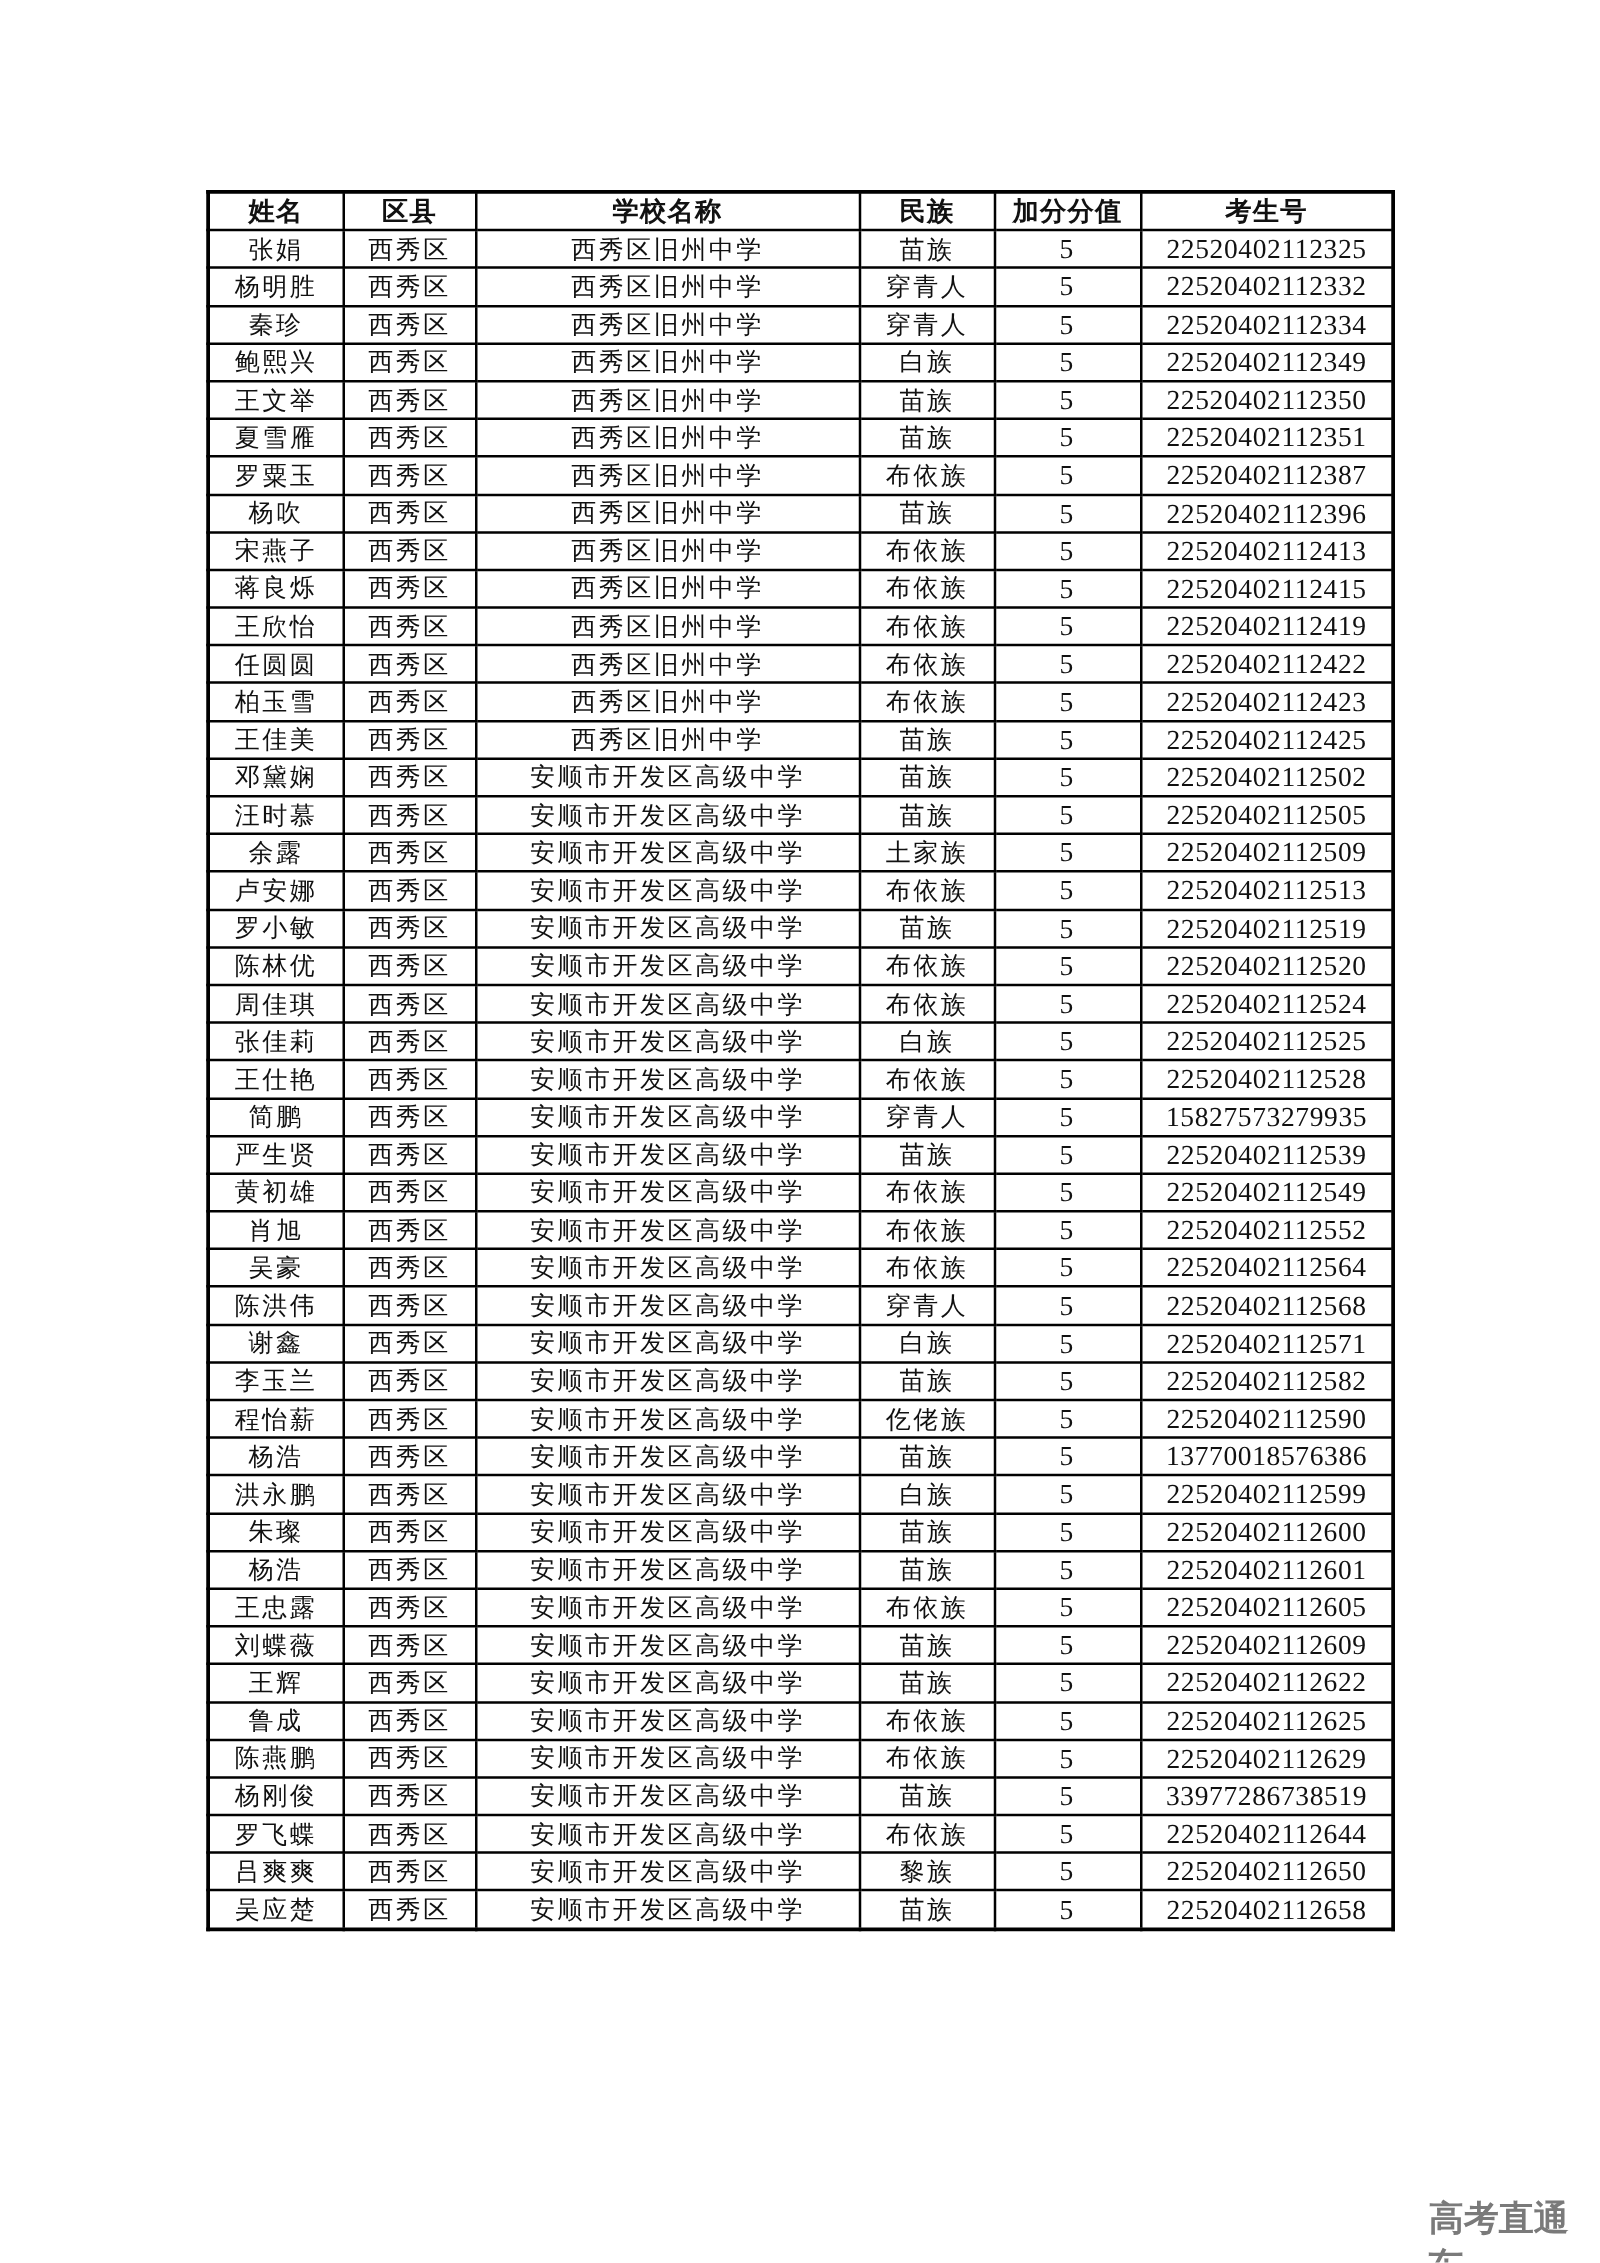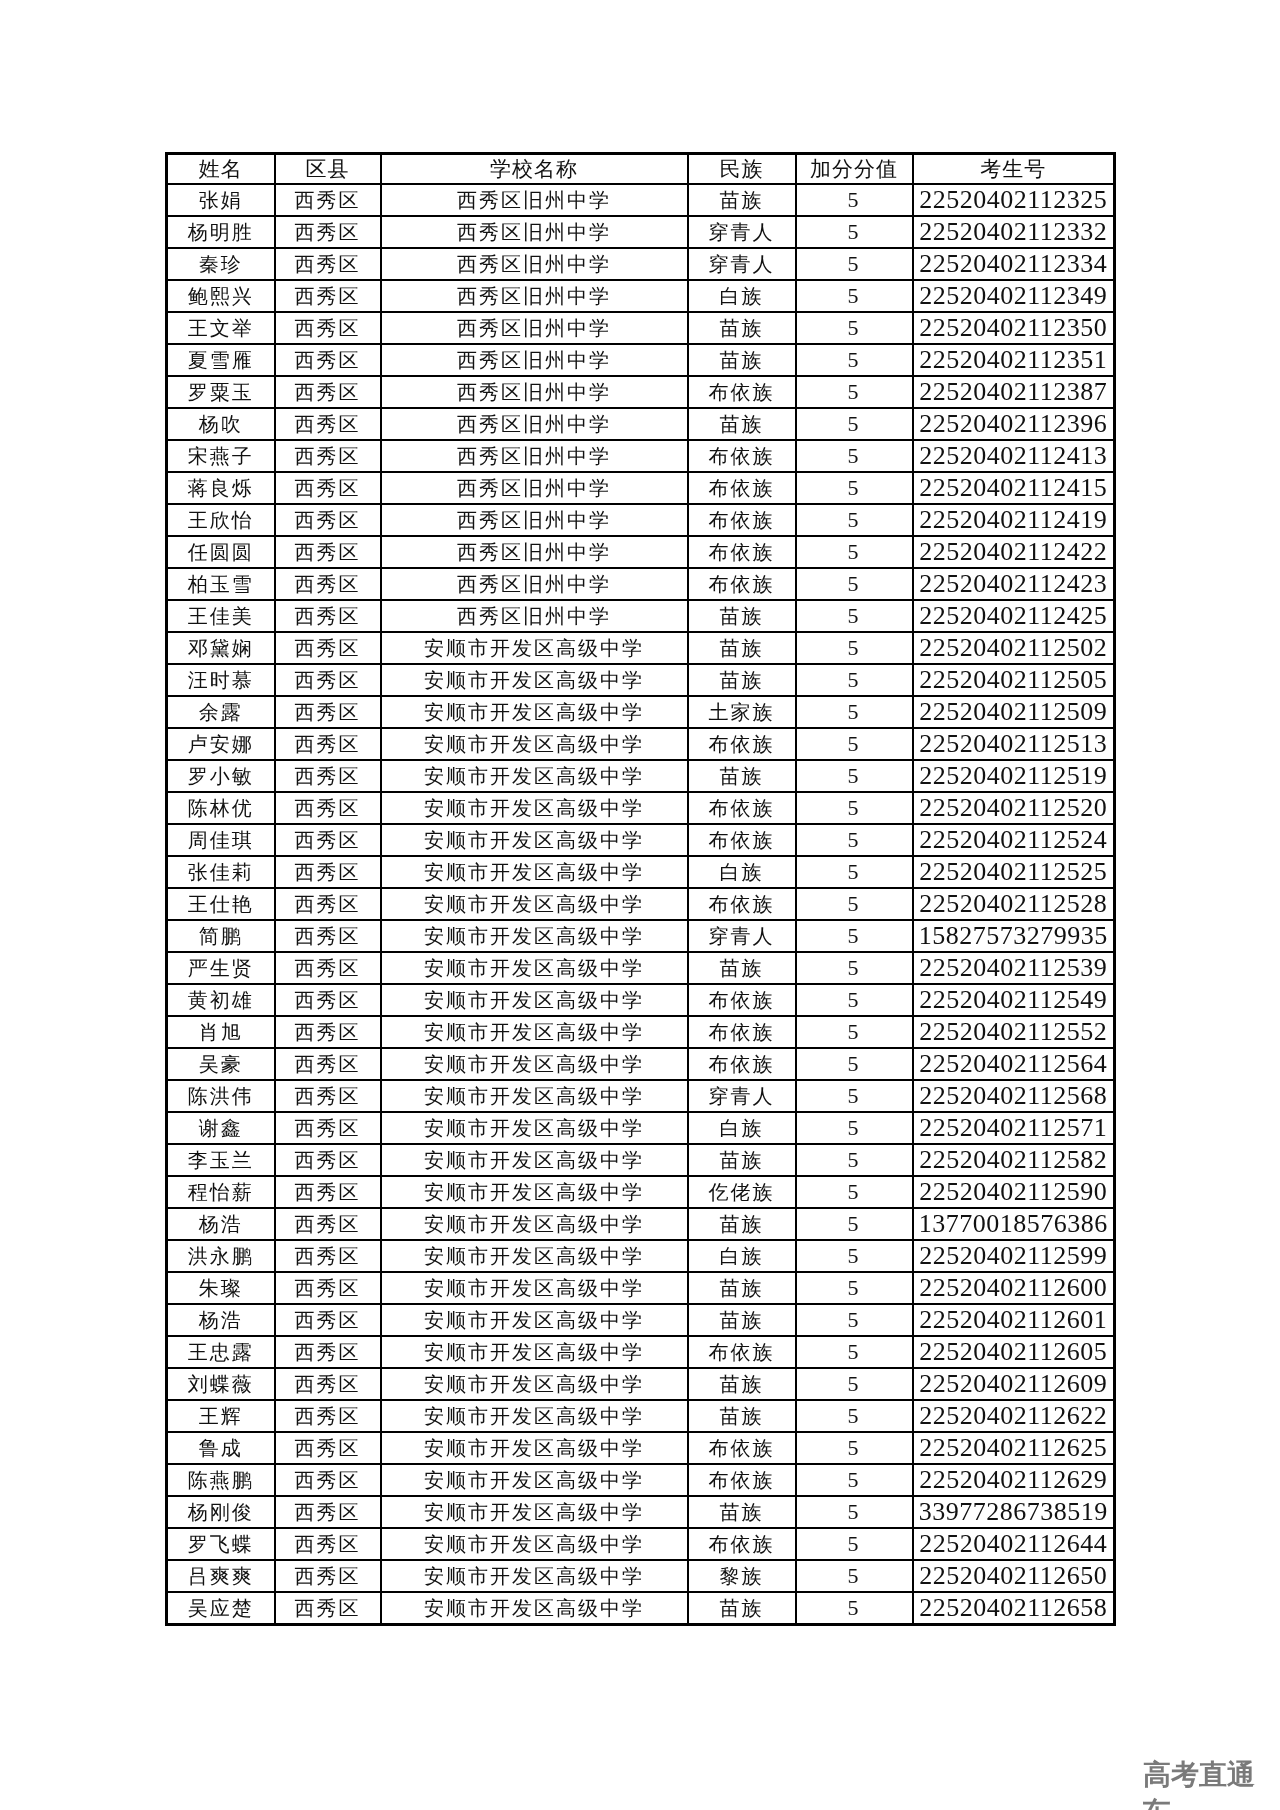--- a/index.html
+++ b/index.html
@@ -16,32 +16,32 @@
     height: 28.2px;
     padding: 0;
     text-align: center;
     vertical-align: middle;
     white-space: nowrap;
     overflow: hidden;
     color: #111;
   }
   .sheet th {
     font-family: "DejaVu Sans", sans-serif;
-    font-weight: normal;
+    font-weight: bold;
     font-size: 21px;
     letter-spacing: 1px;
     text-align: center;
   }
   .sheet td {
     font-family: "DejaVu Serif", serif;
     font-size: 20px;
     font-weight: normal;
     letter-spacing: 2px;
   }
-  .sheet td.num { font-family: "Liberation Serif", serif; font-size: 26px; letter-spacing: 0.5px; }
+  .sheet td.num { font-family: "Liberation Serif", serif; font-size: 22px; letter-spacing: 0.5px; }
   .sheet td.score { font-family: "Liberation Serif", serif; font-size: 22px; }
   .watermark {
     position: absolute; left: 1143px; top: 1756px;
     font-family: "DejaVu Sans", sans-serif;
     font-size: 28px; color: #7a7a7a;
     letter-spacing: 0px;
     font-weight: bold;
   }
 </style>
 </head>

